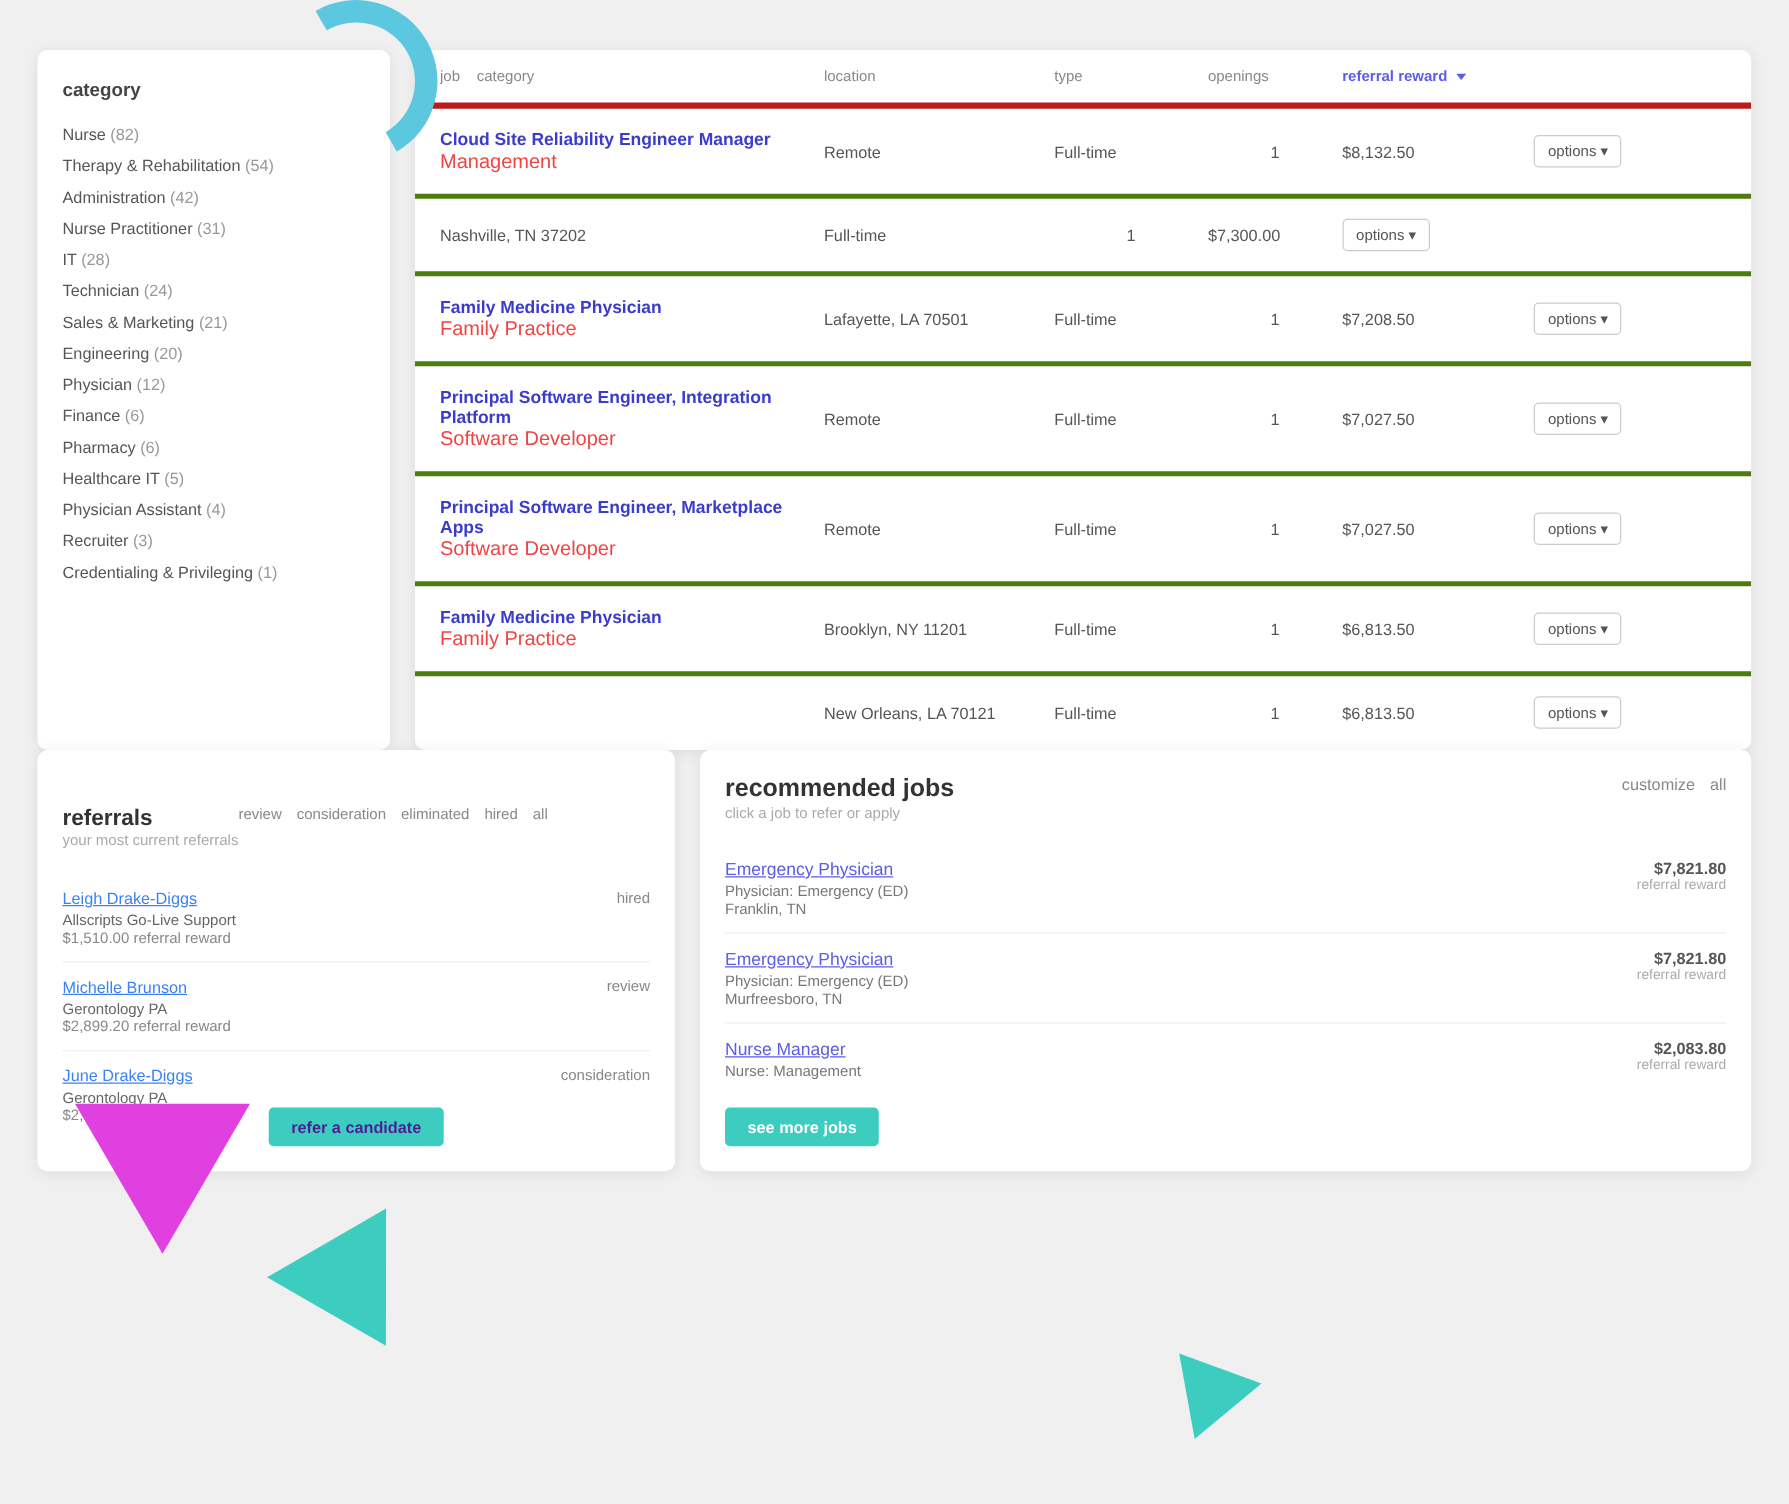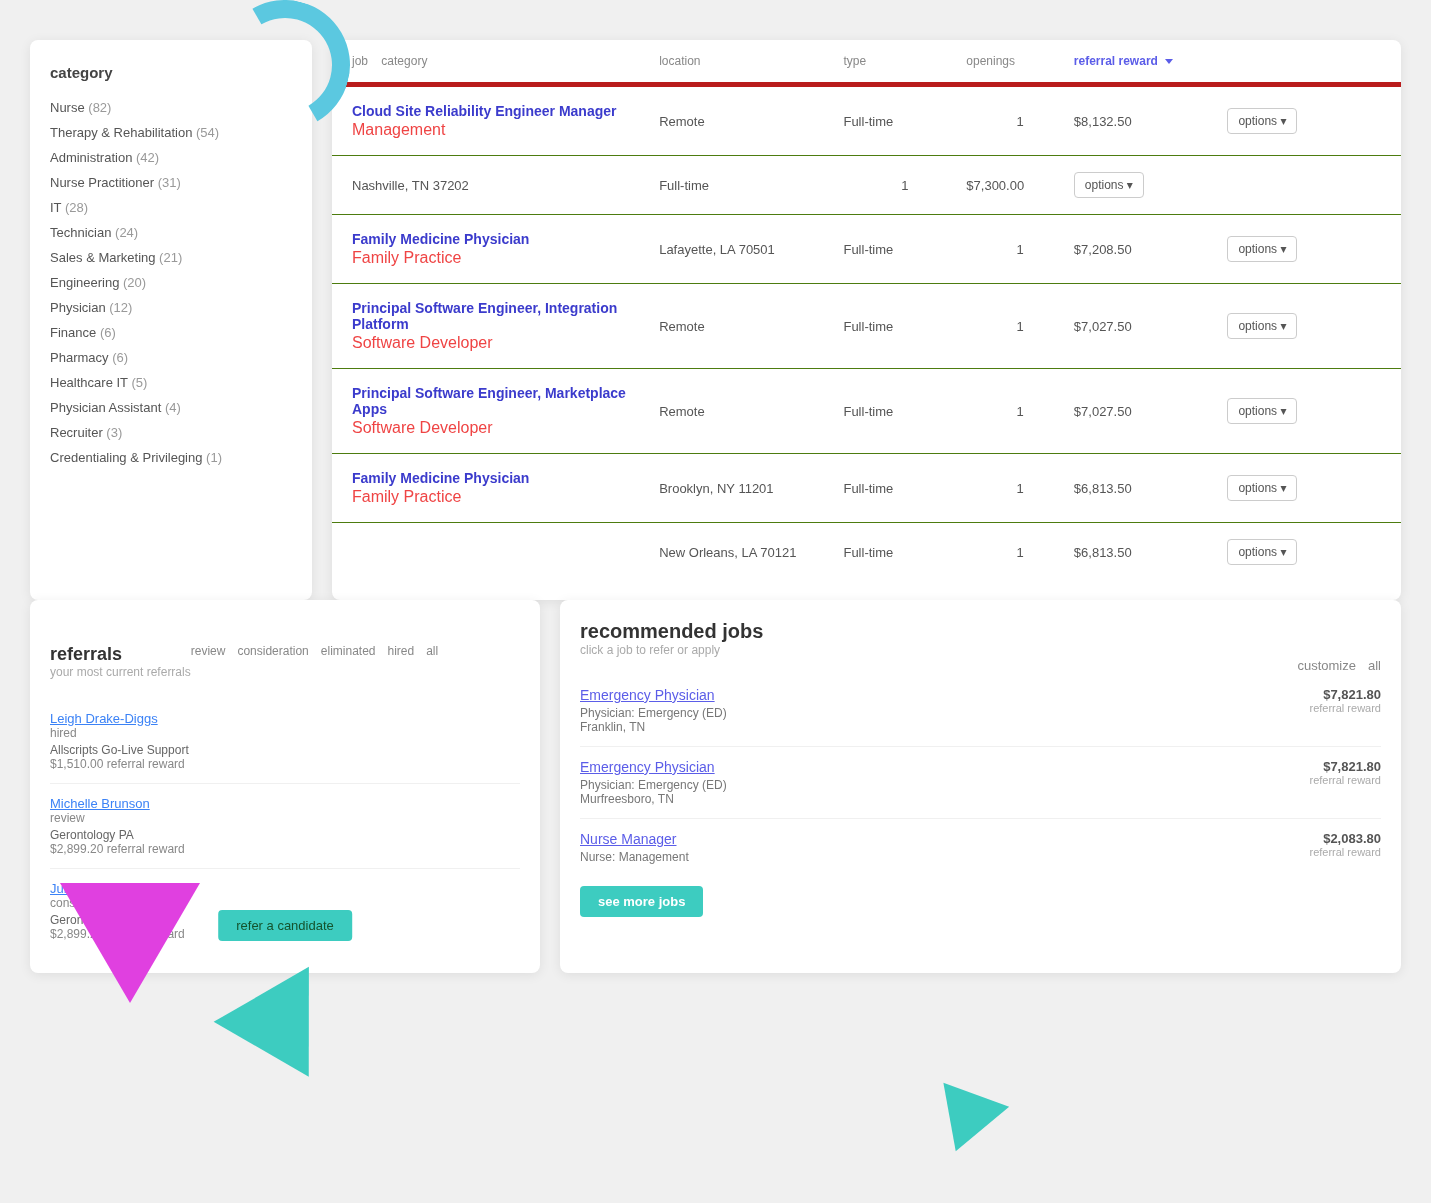--- a/index.html
+++ b/index.html
@@ -129,21 +129,21 @@
       font-weight: 600;
       display: flex;
       align-items: center;
       gap: 4px;
     }
 
     .job-row {
       display: grid;
       grid-template-columns: 2fr 1.2fr 0.8fr 0.7fr 1fr 1fr;
       padding: 16px 20px;
-      border-bottom: 1px solid #4d7c0f;
+      border-bottom: 4px solid #4d7c0f;
       align-items: center;
     }
 
     .job-row:last-child { border-bottom: none; }
 
     .job-title {
       font-weight: 600;
       color: #3b3bcc;
       font-size: 14px;
       margin-bottom: 2px;
@@ -225,68 +225,67 @@
     .referral-item {
       padding: 12px 0;
       border-bottom: 1px solid #f0f0f0;
     }
     .referral-item:last-child { border-bottom: none; }
 
     .referral-top {
       display: flex;
       justify-content: space-between;
       margin-bottom: 3px;
-      flex-direction: column;
     }
 
     .referral-name {
       color: #3b82f6;
       font-weight: 500;
       font-size: 13px;
       text-decoration: underline;
       cursor: pointer;
     }
 
     .referral-status {
       font-size: 12px;
       color: #888;
     }
 
     .referral-job { color: #666; font-size: 12px; }
     .referral-reward { color: #888; font-size: 12px; }
 
     .refer-candidate-btn {
       background: #3dccc0;
-      color: #14532d;
+      color: #4c1d95;
       border: none;
       border-radius: 4px;
       padding: 8px 18px;
       font-size: 13px;
-      font-weight: 400;
+      font-weight: 700;
       cursor: pointer;
       position: absolute;
-      bottom: 32px;
+      bottom: 20px;
       left: 50%;
       transform: translateX(-50%);
     }
 
     
     .recommended-panel {
       background: white;
       border-radius: 8px;
       padding: 20px;
       flex: 1;
       min-height: 310px;
       box-shadow: 0 2px 12px rgba(0,0,0,0.08);
     }
 
     .recommended-header {
       display: flex;
       justify-content: space-between;
-      align-items: flex-end;
+      align-items: flex-start;
       margin-bottom: 2px;
     }
 
     .recommended-title {
       font-size: 20px;
       font-weight: 600;
       color: #333;
     }
 
     .recommended-links {

